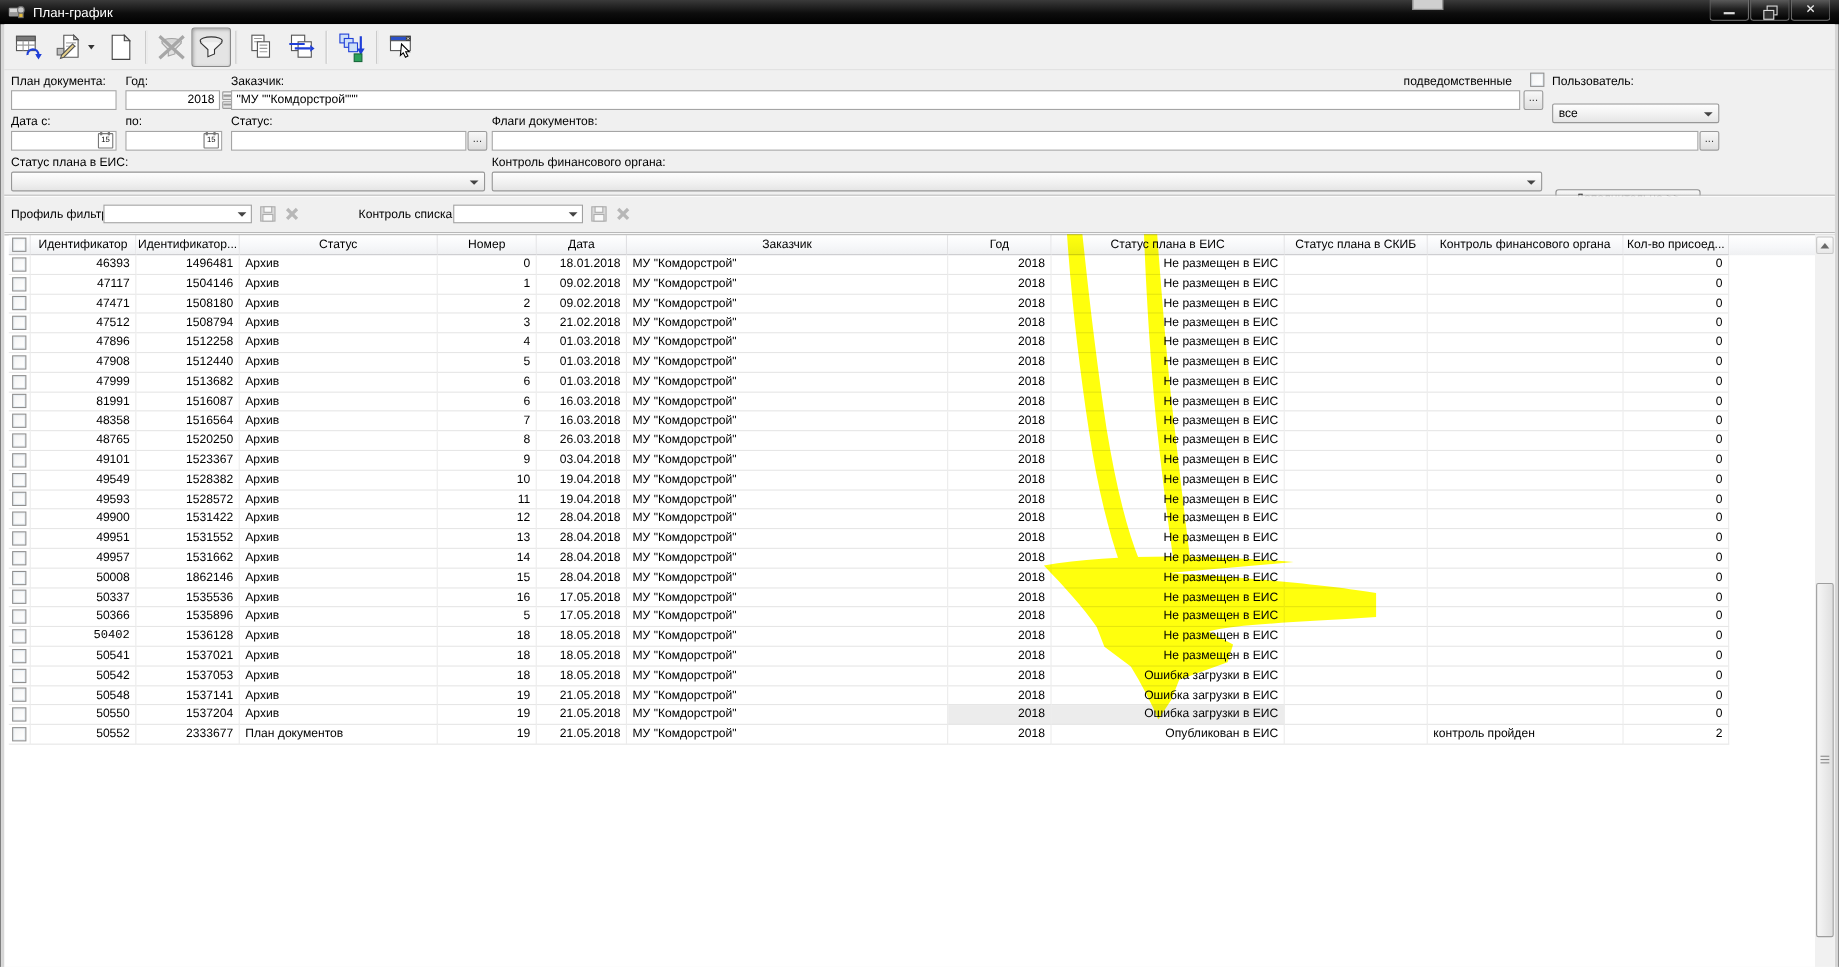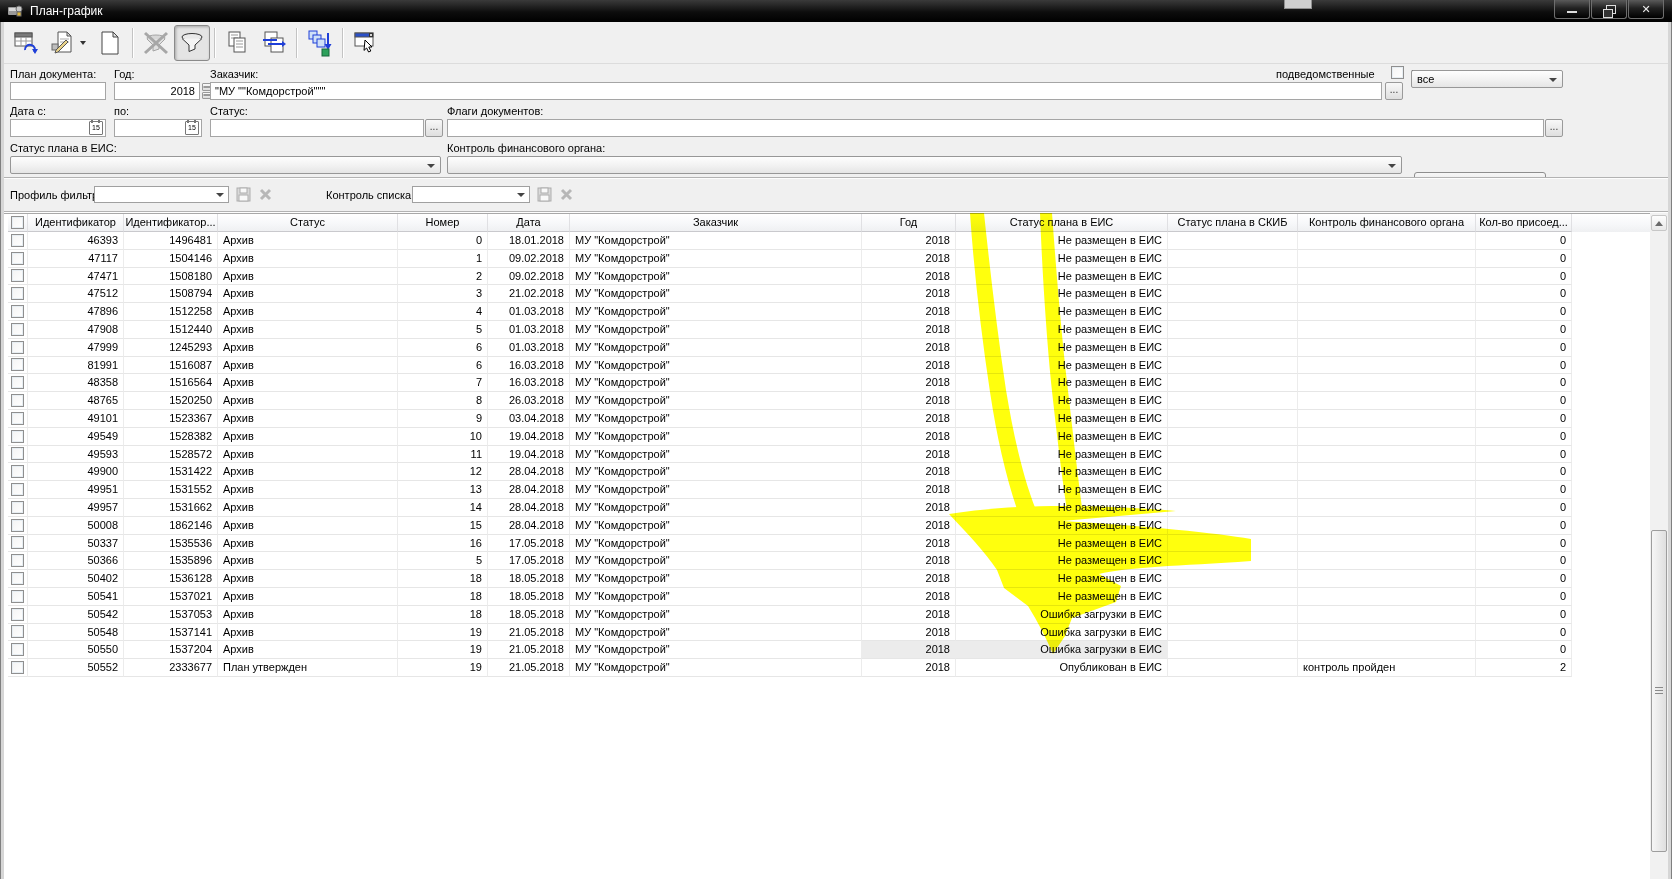--- a/index.html
+++ b/index.html
@@ -217,21 +217,21 @@
     <div>
         <div class="tri-dn"></div>
       </div>
   </div>
   <div class="flabel" style="left:206px;top:4px;">Заказчик:</div>
   <input class="ftext" style="left: 206px; top: 18px; width: 1172px;" readonly="" value="&quot;МУ &quot;&quot;Комдорстрой&quot;&quot;&quot;">
   <div class="dots-btn" style="left:1381px;top:18px;">...</div>
   <div class="flabel" style="left:1272px;top:4px;">подведомственные</div>
   <div class="chk" style="position:absolute;left:1387px;top:2px;width:13px;height:13px;"></div>
   <div class="flabel" style="left:1407px;top:4px;">Пользователь:</div>
-  <div class="fcombo" style="left:1407px;top:6px;width:152px;">
+  <div class="fcombo" style="left:1407px;top:30px;width:152px;">
     <span>все</span>
     <span class="car"></span>
   </div>
 
   <div class="flabel" style="left:6px;top:41px;">Дата с:</div>
   <input class="ftext" style="left: 6px; top: 55px; width: 96px;" readonly="">
   <div class="cal-btn" style="left:85px;top:57px;">15</div>
   <div class="flabel" style="left:110px;top:41px;">по:</div>
   <input class="ftext" style="left: 110px; top: 55px; width: 88px;" readonly="">
   <div class="cal-btn" style="left:181px;top:57px;">15</div>
@@ -405,21 +405,21 @@
         <div class="td l" style="width: 130px;"></div>
         <div class="td l" style="width: 178px;"></div>
         <div class="td r" style="width: 96px;">0</div>
         <div class="td fillcell" style="width: 78px;"></div>
       </div>
       <div class="trow">
         <div class="td c-cb" style="width: 20px;">
           <div class="chk rowcb"></div>
         </div>
         <div class="td r" style="width: 96px;">47999</div>
-        <div class="td r" style="width: 94px;">1245293</div>
+        <div class="td r" style="width: 94px;">1513682</div>
         <div class="td l" style="width: 180px;">Архив</div>
         <div class="td r" style="width: 90px;">6</div>
         <div class="td r" style="width: 82px;">01.03.2018</div>
         <div class="td l" style="width: 292px;">МУ "Комдорстрой"</div>
         <div class="td r" style="width: 94px;">2018</div>
         <div class="td r" style="width: 212px;">Не размещен в ЕИС</div>
         <div class="td l" style="width: 130px;"></div>
         <div class="td l" style="width: 178px;"></div>
         <div class="td r" style="width: 96px;">0</div>
         <div class="td fillcell" style="width: 78px;"></div>
@@ -625,21 +625,21 @@
         <div class="td r" style="width: 212px;">Не размещен в ЕИС</div>
         <div class="td l" style="width: 130px;"></div>
         <div class="td l" style="width: 178px;"></div>
         <div class="td r" style="width: 96px;">0</div>
         <div class="td fillcell" style="width: 78px;"></div>
       </div>
       <div class="trow">
         <div class="td c-cb" style="width: 20px;">
           <div class="chk rowcb"></div>
         </div>
-        <div class="td r" style="width: 96px;">50402</div>
+        <div class="td r" style="width: 96px; font-family: Liberation Mono, monospace;">50402</div>
         <div class="td r" style="width: 94px;">1536128</div>
         <div class="td l" style="width: 180px;">Архив</div>
         <div class="td r" style="width: 90px;">18</div>
         <div class="td r" style="width: 82px;">18.05.2018</div>
         <div class="td l" style="width: 292px;">МУ "Комдорстрой"</div>
         <div class="td r" style="width: 94px;">2018</div>
         <div class="td r" style="width: 212px;">Не размещен в ЕИС</div>
         <div class="td l" style="width: 130px;"></div>
         <div class="td l" style="width: 178px;"></div>
         <div class="td r" style="width: 96px;">0</div>
@@ -712,21 +712,21 @@
         <div class="td l" style="width: 178px;"></div>
         <div class="td r" style="width: 96px;">0</div>
         <div class="td fillcell" style="width: 78px;"></div>
       </div>
       <div class="trow">
         <div class="td c-cb" style="width: 20px;">
           <div class="chk rowcb"></div>
         </div>
         <div class="td r" style="width: 96px;">50552</div>
         <div class="td r" style="width: 94px;">2333677</div>
-        <div class="td l" style="width: 180px;">План утвержден</div>
+        <div class="td l" style="width: 180px;">План документов</div>
         <div class="td r" style="width: 90px;">19</div>
         <div class="td r" style="width: 82px;">21.05.2018</div>
         <div class="td l" style="width: 292px;">МУ "Комдорстрой"</div>
         <div class="td r" style="width: 94px;">2018</div>
         <div class="td r" style="width: 212px;">Опубликован в ЕИС</div>
         <div class="td l" style="width: 130px;"></div>
         <div class="td l" style="width: 178px;">контроль пройден</div>
         <div class="td r" style="width: 96px;">2</div>
         <div class="td fillcell" style="width: 78px;"></div>
       </div>

